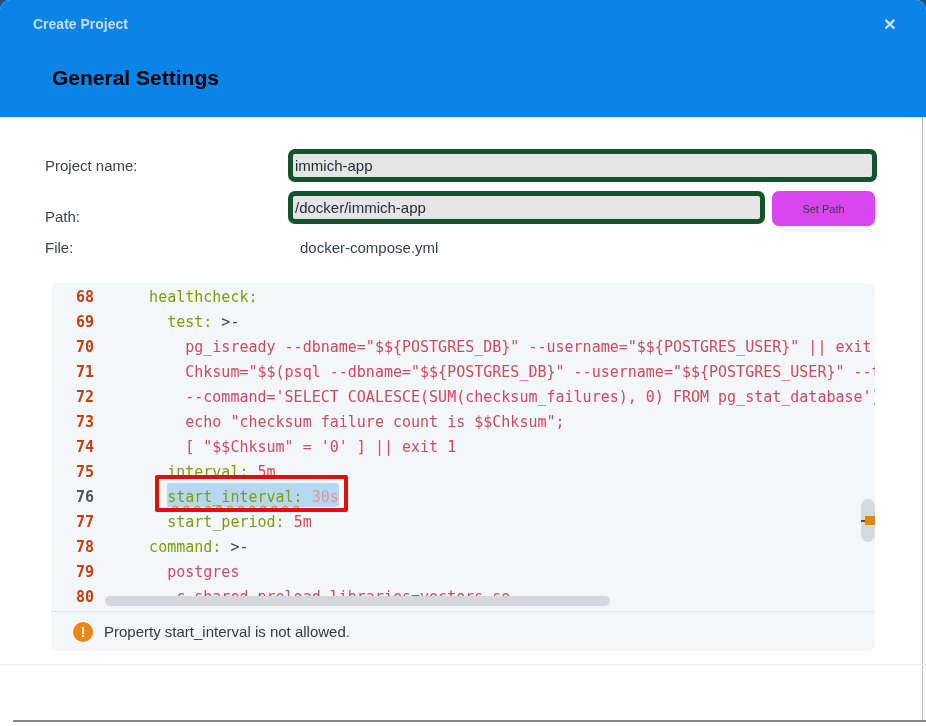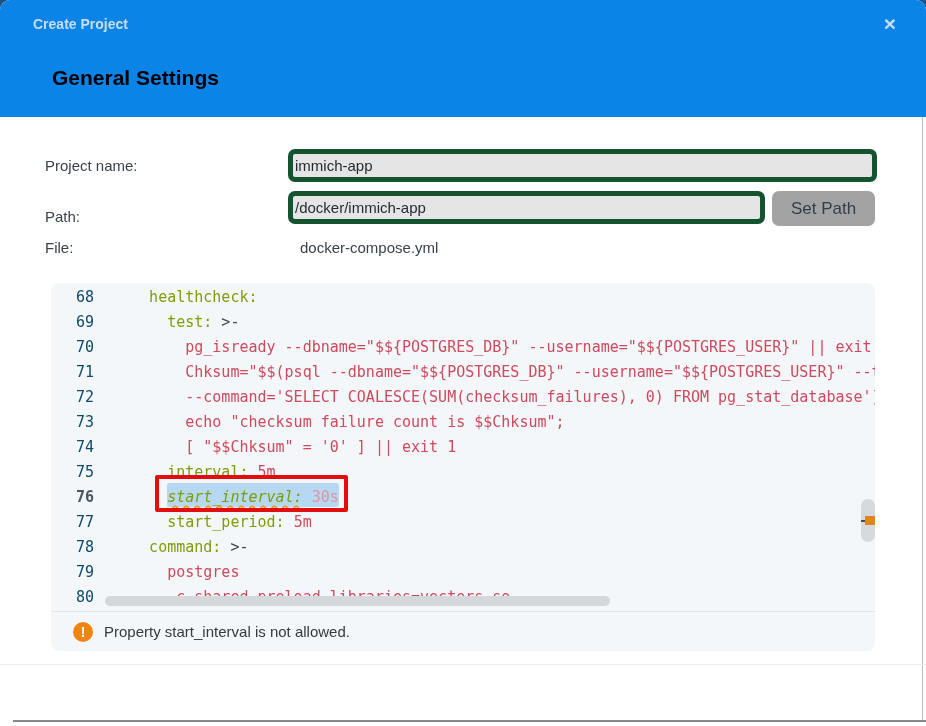--- a/index.html
+++ b/index.html
@@ -12,40 +12,40 @@
   .header{position:absolute;left:0;top:0;width:926px;height:117px;background:#0a84e6;}
   .win-title{position:absolute;left:33px;top:16px;font-size:14px;font-weight:bold;color:#c8ddf2;}
   .close-btn{position:absolute;left:876px;top:10px;width:28px;height:28px;color:#c8ddf2;
              font-size:21px;font-weight:bold;text-align:center;line-height:28px;cursor:pointer;}
   .page-title{position:absolute;left:52px;top:66px;font-size:21px;font-weight:bold;color:#000000;}
 
   .form-label{position:absolute;left:45px;font-size:15px;color:#39434d;}
   .txt-input{position:absolute;height:33px;border:5px solid #14532d;border-radius:7px;
              background:#e5e5e5;font-family:"Liberation Sans",sans-serif;font-size:15px;color:#232c35;
              padding:0 2px;box-sizing:border-box;outline:none;}
-  .set-path-btn{position:absolute;left:772px;top:191px;width:103px;height:35px;background:#a3a3a3;
-             border:none;border-radius:7px;font-family:"Liberation Sans",sans-serif;font-size:17px;
+  .set-path-btn{position:absolute;left:772px;top:191px;width:103px;height:35px;background:#d946ef;
+             border:none;border-radius:7px;font-family:"Liberation Sans",sans-serif;font-size:11px;
              color:#333e49;cursor:pointer;}
   .file-value{position:absolute;left:300px;top:239px;font-size:15px;color:#39434d;}
 
   .editor{position:absolute;left:51px;top:283px;width:824px;height:368px;background:#f3f7fa;
           border-radius:8px;overflow:hidden;}
   .code-area{position:absolute;left:0;top:0;width:824px;height:328px;overflow:hidden;}
   .code-lines{position:absolute;left:0;top:2px;width:824px;}
   .code-row{display:flex;height:25px;font-family:"DejaVu Sans Mono",monospace;
             font-size:15px;line-height:25px;white-space:pre;}
-  .gutter{width:43px;padding-right:7px;flex:0 0 auto;text-align:right;color:#0c4a6e;}
+  .gutter{width:43px;padding-right:7px;flex:0 0 auto;text-align:right;color:#c2410c;font-weight:bold;}
   .code-row.active .gutter{color:#4d565e;font-weight:bold;}
   .codetext{padding-left:12px;flex:1 1 auto;overflow:hidden;position:relative;z-index:1;}
   .key{color:#7d9c08;}
   .op{color:#414950;}
   .str{color:#cf4a5c;}
   .vallight{color:#e294a0;}
   .wavy{text-decoration:underline;text-decoration-style:wavy;text-decoration-color:#eb9c2d;
-        text-decoration-thickness:2px;text-underline-offset:3px;font-style:italic;}
+        text-decoration-thickness:2px;text-underline-offset:3px;}
   .selection-rect{position:absolute;left:116px;top:200px;width:172px;height:24px;
         background:#b7d8f2;border-radius:3px;z-index:0;}
   .error-box{position:absolute;left:104px;top:192px;width:193px;height:37px;
         border:4px solid #e40d0d;border-radius:2px;box-sizing:border-box;z-index:3;}
   .h-scrollbar{position:absolute;left:54px;top:313px;width:505px;height:10px;background:#d4d7db;
         border-radius:5px;z-index:4;}
   .v-scrollbar{position:absolute;left:810px;top:216px;width:14px;height:43px;background:#d7dadd;
         border-radius:7px;z-index:4;}
   .scroll-marker-line{position:absolute;left:810px;top:237px;width:14px;height:2px;background:#4a4a4a;z-index:5;}
   .scroll-marker{position:absolute;left:814px;top:233px;width:10px;height:9px;background:#dd861c;z-index:5;}

